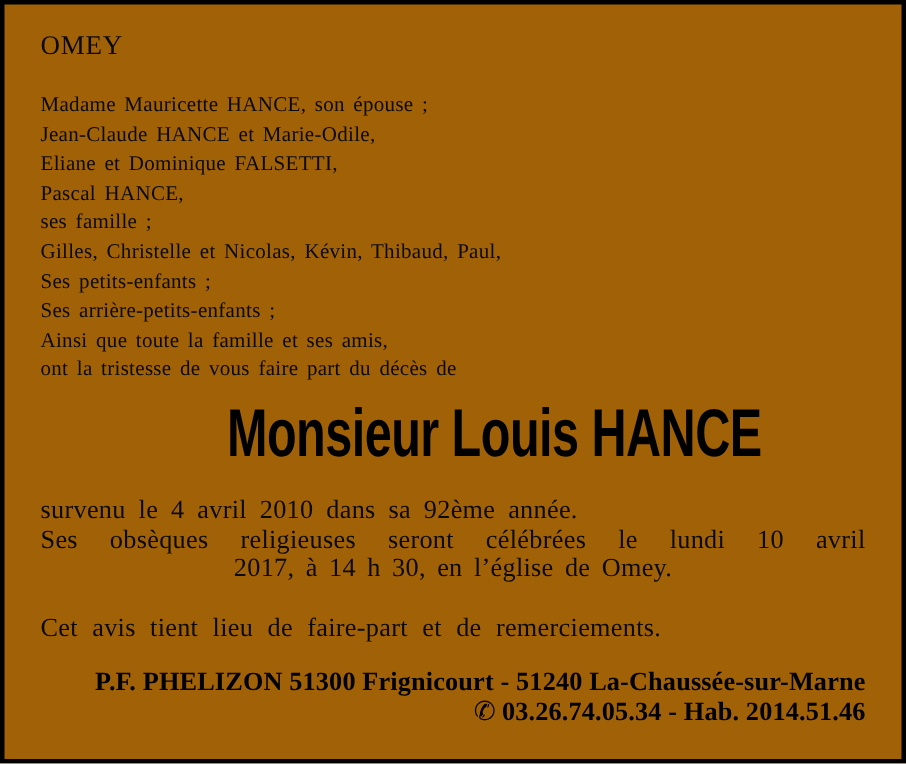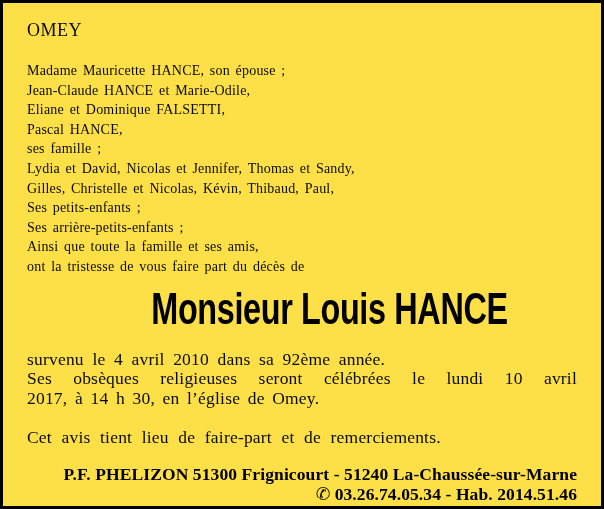--- a/index.html
+++ b/index.html
@@ -6,21 +6,21 @@
     margin: 0;
     padding: 0;
     background: #ffffff;
   }
   .page {
     position: relative;
     width: 604px;
     height: 509px;
     box-sizing: border-box;
     border: 3px solid #000000;
-    background: #fde047;
+    background: #a16207;
     color: #0a0a0a;
     font-family: "Liberation Serif", "DejaVu Serif", serif;
     padding: 17px 24px 0 24px;
     overflow: hidden;
   }
   .location {
     font-size: 18px;
     line-height: 20px;
     letter-spacing: 0.5px;
   }
@@ -53,21 +53,21 @@
     color: #000000;
   }
   .announce {
     margin-top: 17px;
     font-size: 17.5px;
     line-height: 19.6px;
     letter-spacing: 0.2px;
   }
   .announce .l1 { word-spacing: 4px; white-space: nowrap; }
   .announce .l2 { text-align: justify; text-align-last: justify; word-spacing: 2px; }
-  .announce .l3 { word-spacing: 3px; white-space: nowrap; }
+  .announce .l3 { word-spacing: 3px; white-space: nowrap; text-align: center; }
   .closing {
     margin-top: 20px;
     font-size: 17.5px;
     line-height: 19.6px;
     letter-spacing: 0.2px;
     word-spacing: 5px;
     white-space: nowrap;
   }
   .footer {
     margin-top: 16px;
@@ -93,21 +93,20 @@
 <div class="page">
 
   <div class="location"><span>OMEY</span></div>
 
   <div class="family">
     <div class="line">Madame Mauricette HANCE, son épouse ;</div>
     <div class="line">Jean-Claude HANCE et Marie-Odile,</div>
     <div class="line">Eliane et Dominique FALSETTI,</div>
     <div class="line">Pascal HANCE,</div>
     <div class="line">ses famille ;</div>
-    <div class="line">Lydia et David, Nicolas et Jennifer, Thomas et Sandy,</div>
     <div class="line">Gilles, Christelle et Nicolas, Kévin, Thibaud, Paul,</div>
     <div class="line">Ses petits-enfants ;</div>
     <div class="line">Ses arrière-petits-enfants ;</div>
     <div class="line">Ainsi que toute la famille et ses amis,</div>
     <div class="line">ont la tristesse de vous faire part du décès de</div>
   </div>
 
   <div class="title-wrap">
     <span class="title">Monsieur Louis HANCE</span>
   </div>

